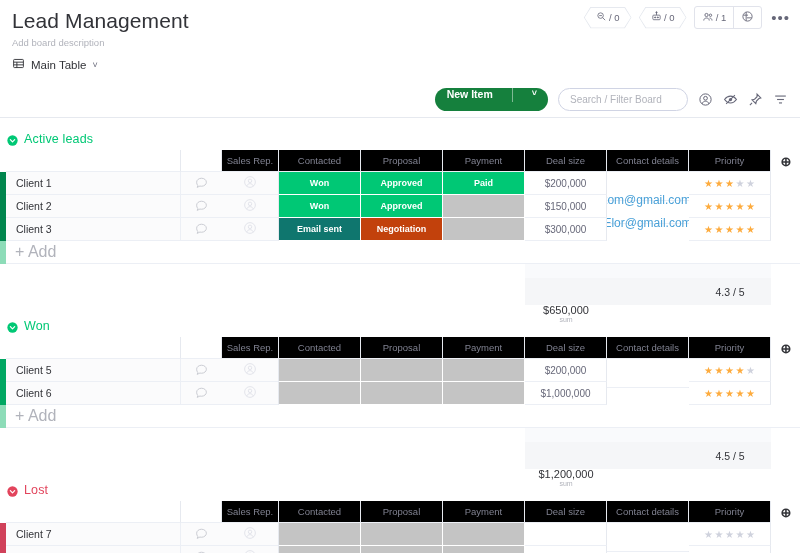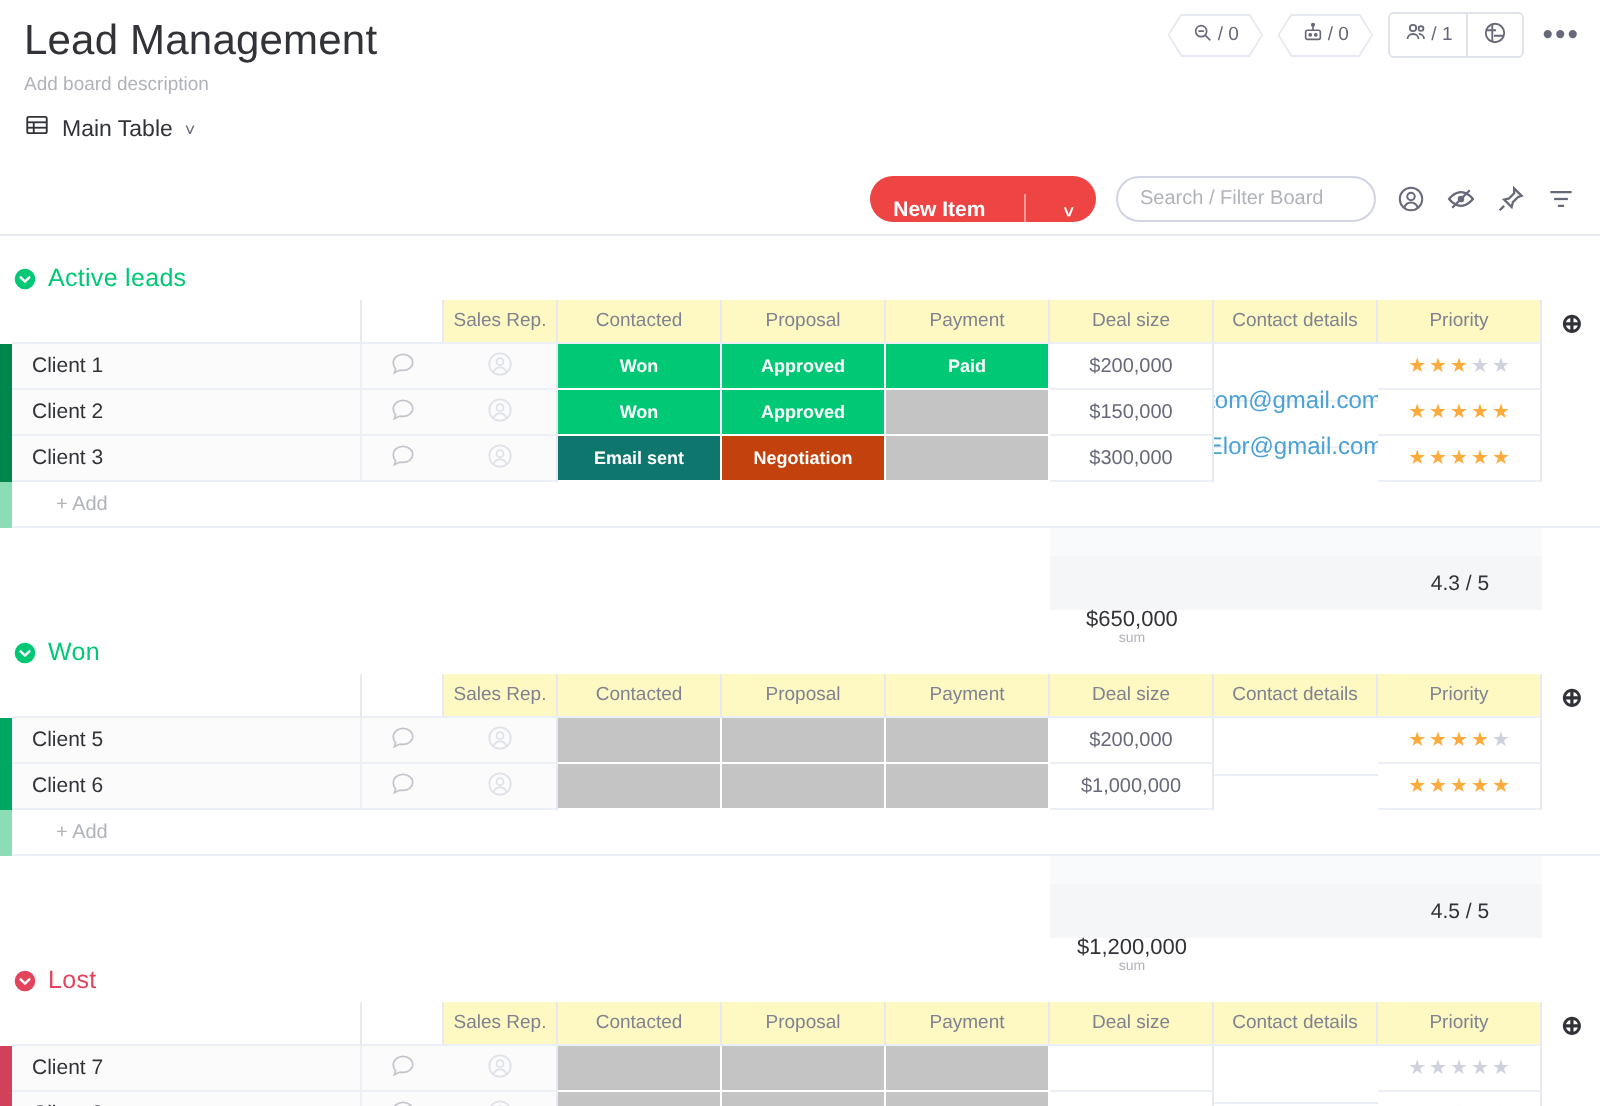--- a/index.html
+++ b/index.html
@@ -68,22 +68,22 @@
   .view-tab-label { font-size: 11.5px; color: #323338; }
   .chev { color: #676879; font-size: 9px; }
 
   
   .toolbar {
     position: relative; height: 36px; padding: 0 12px;
     display: flex; align-items: center; justify-content: flex-end;
     gap: 10px; border-bottom: 1px solid #e6e9ef;
   }
   .new-item-btn {
-    display: flex; align-items: flex-end; height: 23px;
-    background: #ef4444; border-radius: 13px; color: #fff;
+    display: flex; align-items: flex-start; height: 23px;
+    background: #15803d; border-radius: 13px; color: #fff;
     font-size: 10.5px; font-weight: bold; cursor: pointer;
     padding: 0 4px 0 12px; gap: 19px;
   }
   .new-item-sep { width: 1px; height: 14px; background: rgba(255,255,255,.45); }
   .new-item-chev { font-size: 9px; padding-right: 7px; }
   .search-box {
     width: 130px; height: 23px; border: 1px solid #d0d4e4; border-radius: 13px;
     display: flex; align-items: center; padding: 0 11px;
     font-size: 10px; color: #b1b3bb; cursor: text;
   }
@@ -110,21 +110,21 @@
   .c-chat  { width: 41px; flex: 0 0 41px; }
   .c-rep   { width: 57px; flex: 0 0 57px; }
   .c-stat  { width: 82px; flex: 0 0 82px; }
   .c-deal  { width: 82px; flex: 0 0 82px; text-align: right; }
   .c-cont  { width: 82px; flex: 0 0 82px; }
   .c-prio  { width: 82px; flex: 0 0 82px; }
   .c-plus  { width: 30px; flex: 0 0 30px; }
 
   .hdr .cell {
     font-size: 9.5px; color: #808291; display: flex;
-    align-items: center; justify-content: center; background: #fef9c3;
+    align-items: center; justify-content: center; background: #000000;
   }
   .hdr .c-name, .hdr .c-chat, .hdr .c-bar { background: #fff; }
 
   .cell {
     display: flex; align-items: center; justify-content: center;
     font-size: 10.5px; background: #ffffff;
     border-right: 1px solid #e6e9ef; border-bottom: 1px solid #eceff5;
   }
   .row .c-bar { border: 0; }
   .row .c-plus { border-right: 0; background: #fff; border-bottom: 0; }
@@ -138,22 +138,22 @@
 
   .status-cell { color: #fff; font-size: 9px; font-weight: bold; border-right: 1px solid #fff !important;
                  border-bottom: 1px solid #fff !important; }
   .status-cell.empty { background: #c4c4c4; }
 
   .deal-cell { color: #676879; font-size: 10px; }
   .mail-cell { color: #4aa1d8; font-size: 12px; margin-top: 28px; }
 
   .add-row { height: 23px; }
   .add-row .c-name {
-    justify-content: flex-start; padding-left: 22px;
-    font-size: 10px; color: #b1b3bb; background: #fff;
+    justify-content: flex-start; padding-left: 9px;
+    font-size: 16px; color: #b1b3bb; background: #fff;
     border-right: 0; border-bottom: 1px solid #eceff5;
   }
   .add-row .cell { background: #fff; border-right: 0; border-bottom: 1px solid #eceff5; }
   .add-row .c-stat { background: #fff; border-bottom: 1px solid #eceff5; }
   .sum-row { display: flex; height: 27px; }
   .sum-cell {
     display: flex; flex-direction: column; align-items: center; justify-content: center;
     background: #f5f6f8;
   }
   .sum-blank { background: transparent; }

